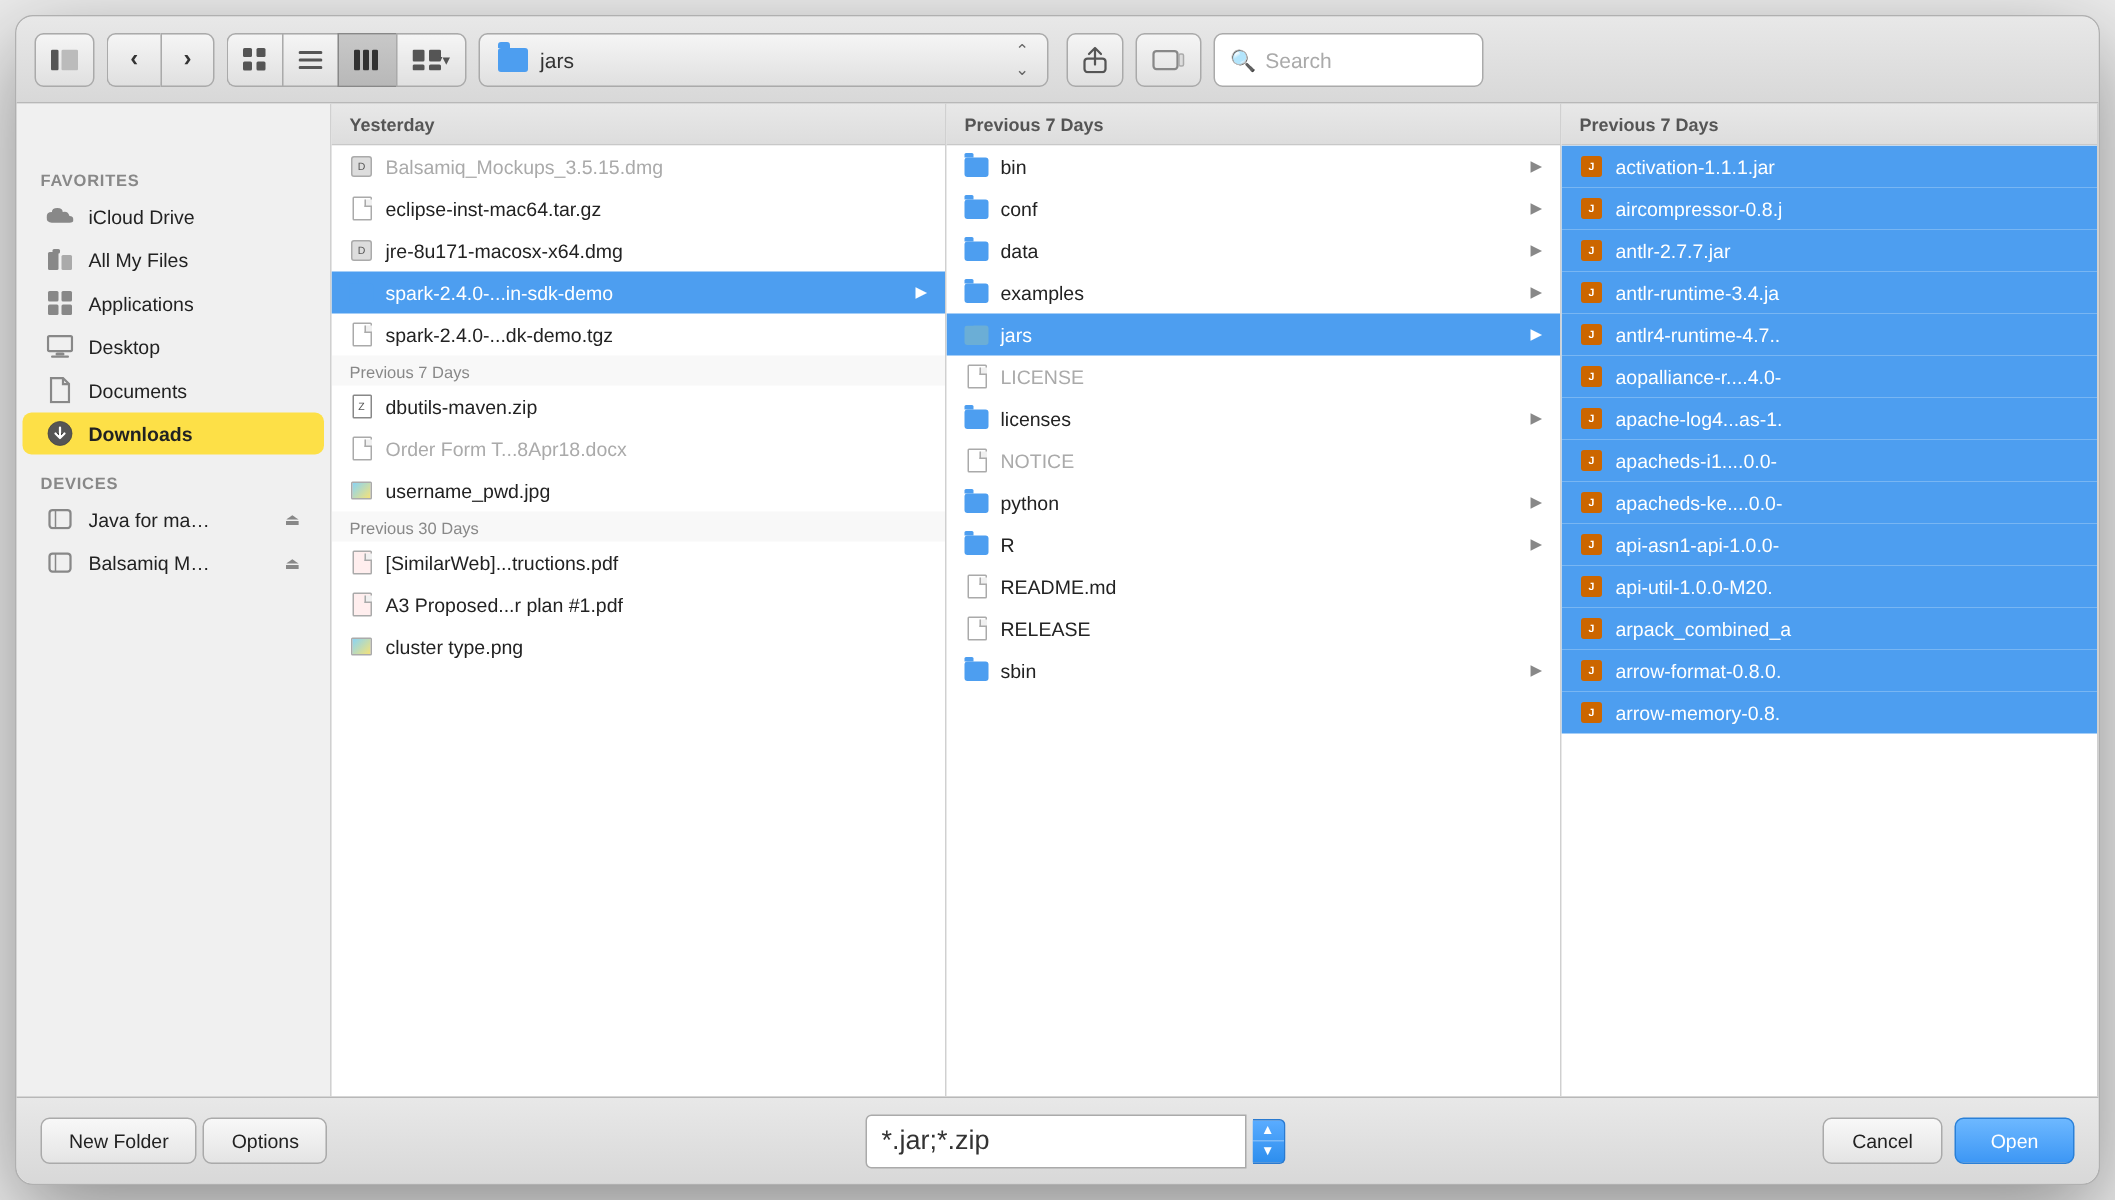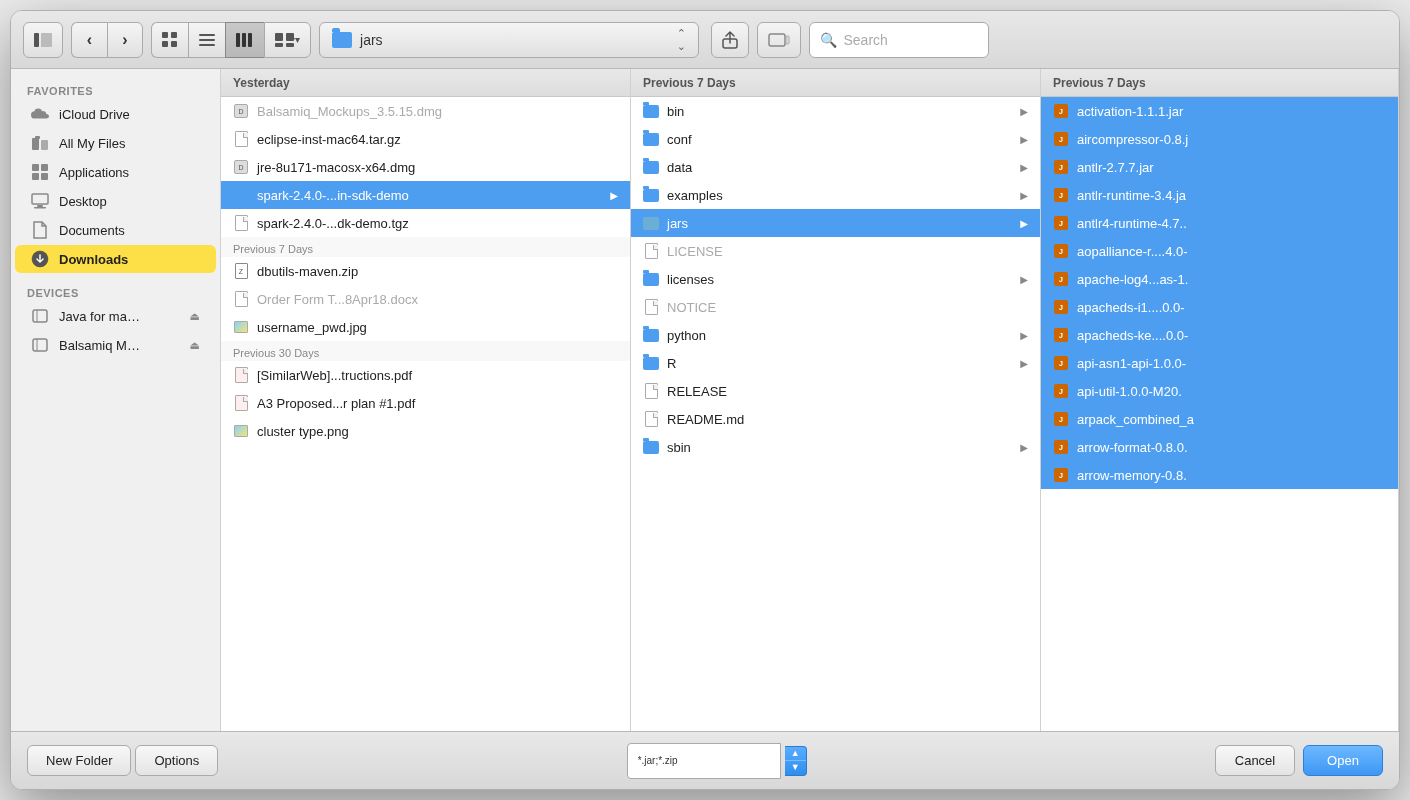--- a/index.html
+++ b/index.html
@@ -142,20 +142,21 @@
       padding: 12px 0;
       overflow-y: auto;
     }
     .sidebar-section-label {
       font-size: 11px;
       font-weight: 700;
       color: #888;
       padding: 4px 16px 2px 16px;
       text-transform: uppercase;
       letter-spacing: 0.5px;
+      margin-top: 30px;
     }
     .sidebar-item {
       display: flex;
       align-items: center;
       gap: 10px;
       padding: 5px 16px;
       cursor: pointer;
       border-radius: 6px;
       margin: 1px 4px;
       font-size: 13px;
@@ -350,21 +351,21 @@
       background: linear-gradient(to bottom, #6db8ff, #3d97f5);
       border-color: #2a80d8;
       color: #fff;
       font-weight: 500;
     }
     .filter-input {
       background: #fff;
       border: 1px solid #aaa;
       border-radius: 4px 0 0 4px;
       padding: 3px 10px;
-      font-size: 10px;
+      font-size: 18px;
       color: #333;
       min-width: 140px;
       height: 36px;
       outline: none;
     }
     .filter-stepper {
       display: flex;
       flex-direction: column;
       background: linear-gradient(to bottom, #5aacff, #2d8eee);
       border: 1px solid #2a7ad0;
@@ -714,27 +715,27 @@
             <div class="file-icon">
                 <div class="folder-small"></div>
               </div>
             <span>R</span>
             <span class="arrow-right">▶</span>
           </div>
           <div class="file-item">
             <div class="file-icon">
                 <div class="doc-icon"></div>
               </div>
+            <span>README.md</span>
+          </div>
+          <div class="file-item">
+            <div class="file-icon">
+                <div class="doc-icon"></div>
+              </div>
             <span>RELEASE</span>
-          </div>
-          <div class="file-item">
-            <div class="file-icon">
-                <div class="doc-icon"></div>
-              </div>
-            <span>README.md</span>
           </div>
           <div class="file-item">
             <div class="file-icon">
                 <div class="folder-small"></div>
               </div>
             <span>sbin</span>
             <span class="arrow-right">▶</span>
           </div>
         </div>
       </div>

